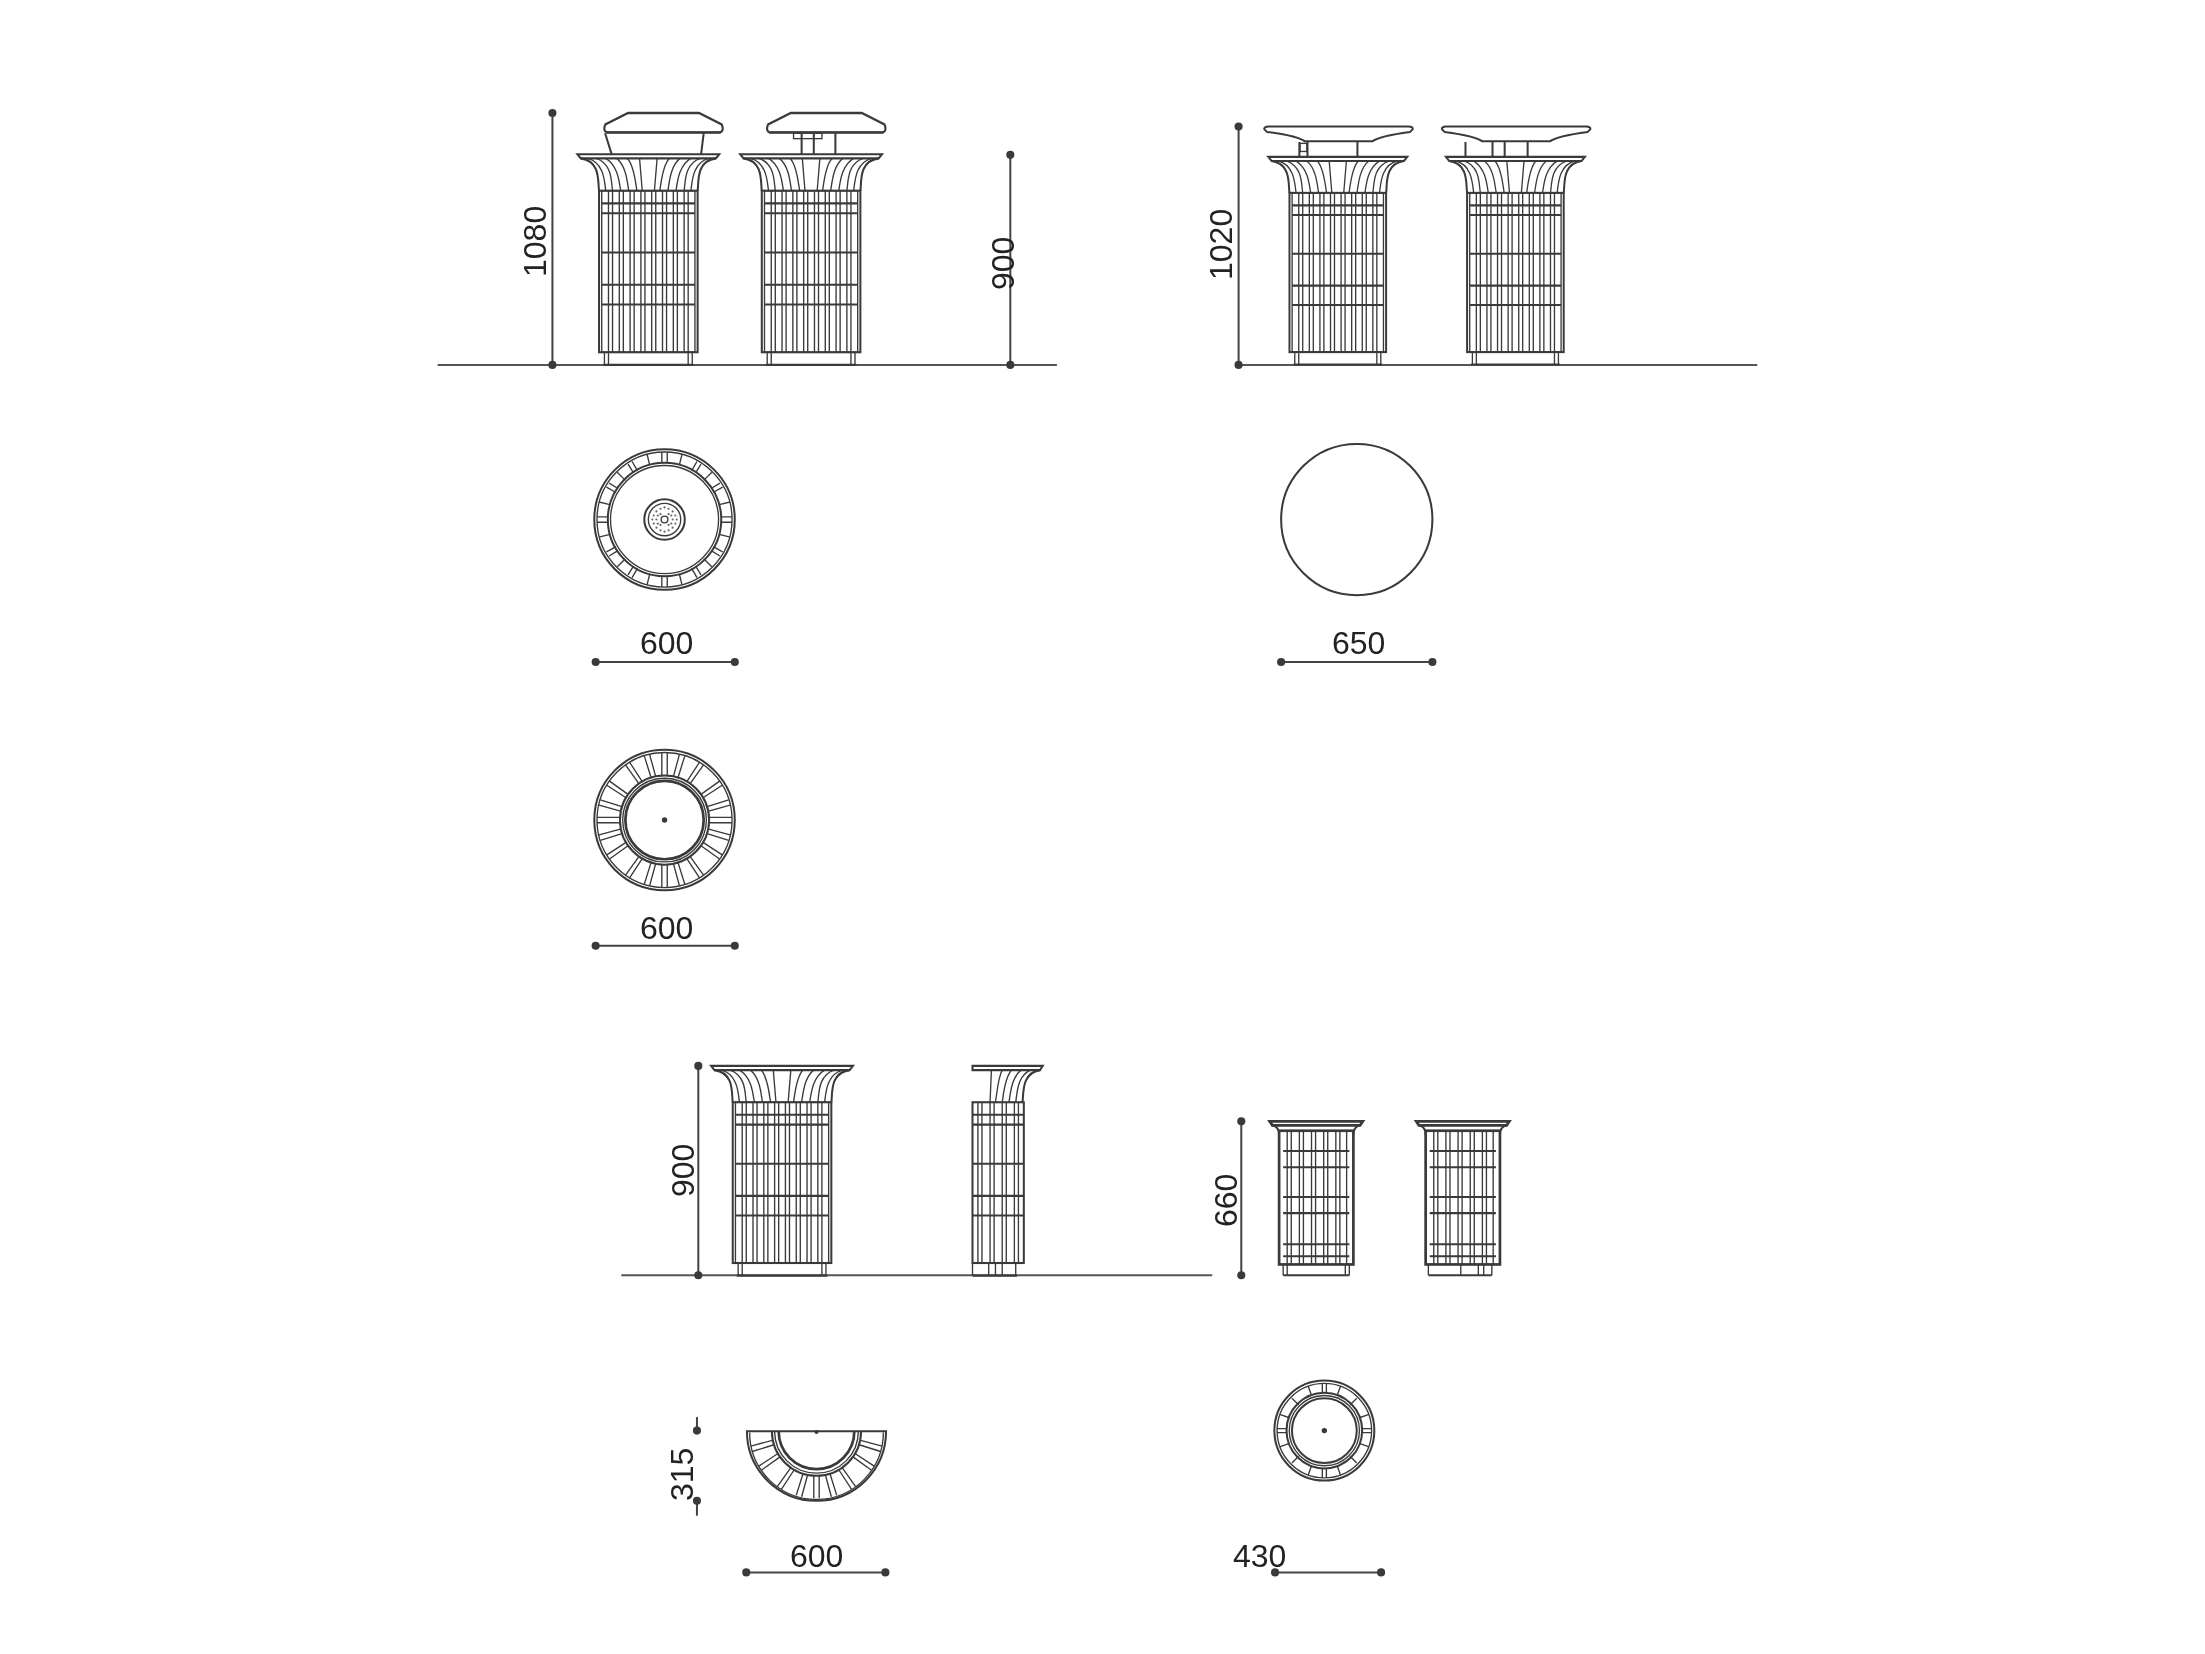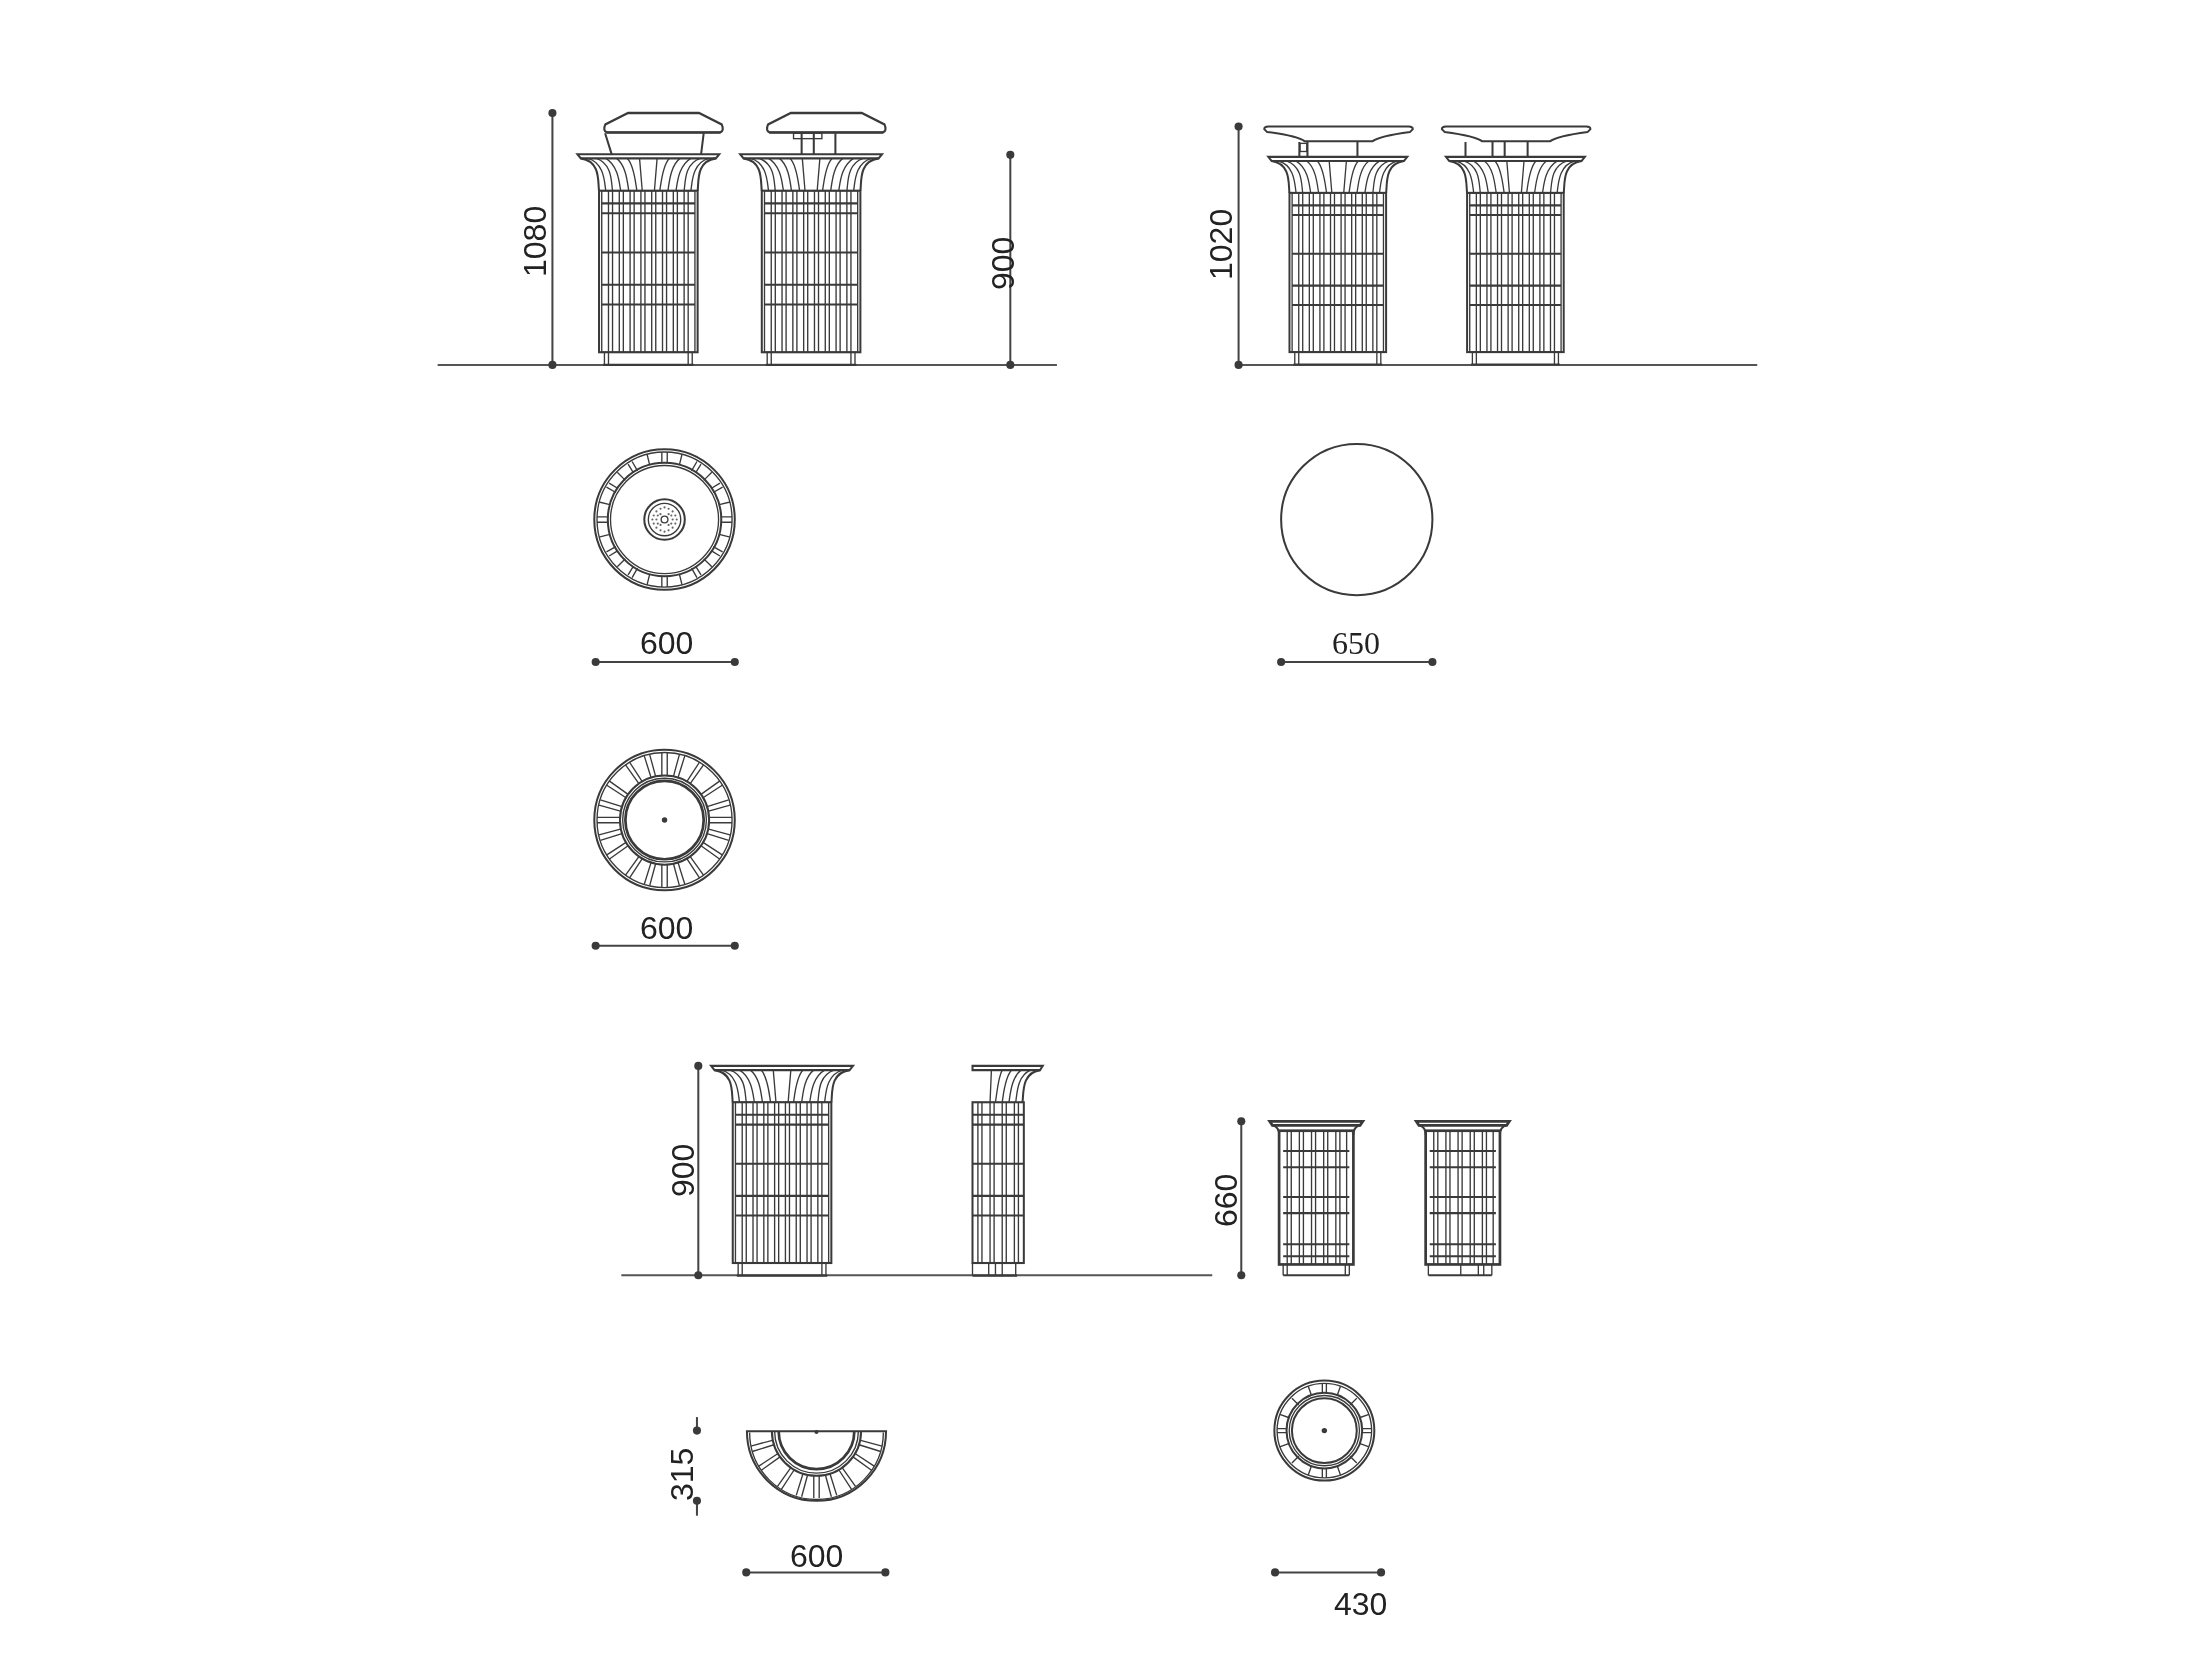--- a/index.html
+++ b/index.html
@@ -283,21 +283,21 @@
       <circle class="dot" cx="2045" cy="2328" r="6"></circle>
   </g>
 </svg>
 
 <div class="dim-label vertical" style="left:519px; top:277px;">1080</div>
 <div class="dim-label vertical" style="left:987px; top:290px;">900</div>
 <div class="dim-label" style="left:640px; top:627px;">600</div>
 <div class="dim-label" style="left:640px; top:912px;">600</div>
 
 <div class="dim-label vertical" style="left:1205px; top:280px;">1020</div>
-<div class="dim-label" style="left:1332px; top:627px;font-family:Liberation Serif, serif;">650</div>
+<div class="dim-label" style="left:1332px; top:627px;">650</div>
 
 <div class="dim-label vertical" style="left:667px; top:1197px;">900</div>
 <div class="dim-label vertical" style="left:666px; top:1501px;">315</div>
 <div class="dim-label" style="left:790px; top:1540px;">600</div>
 
 <div class="dim-label vertical" style="left:1210px; top:1227px;">660</div>
-<div class="dim-label" style="left:1334px; top:1540px;margin-top:48px;">430</div>
+<div class="dim-label" style="left:1233px; top:1540px;">430</div>
 
 
 </body></html>

